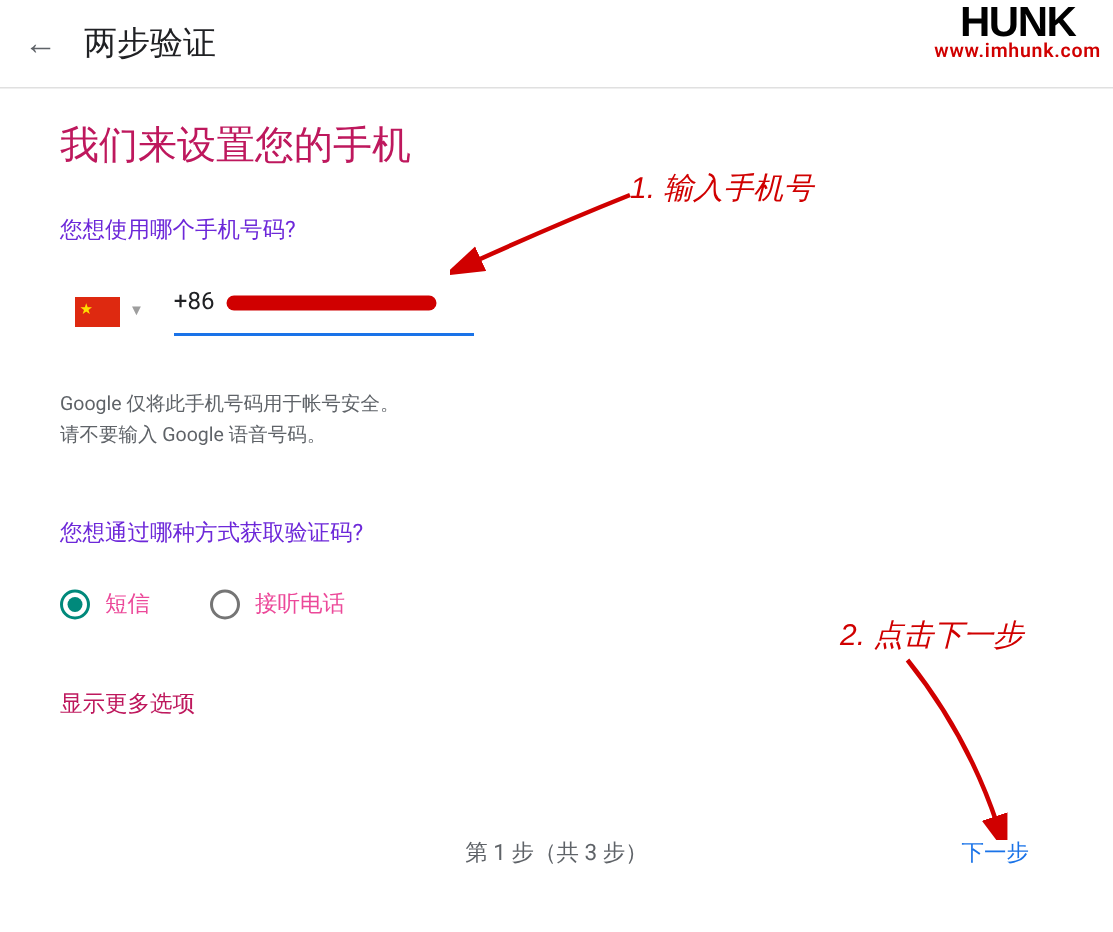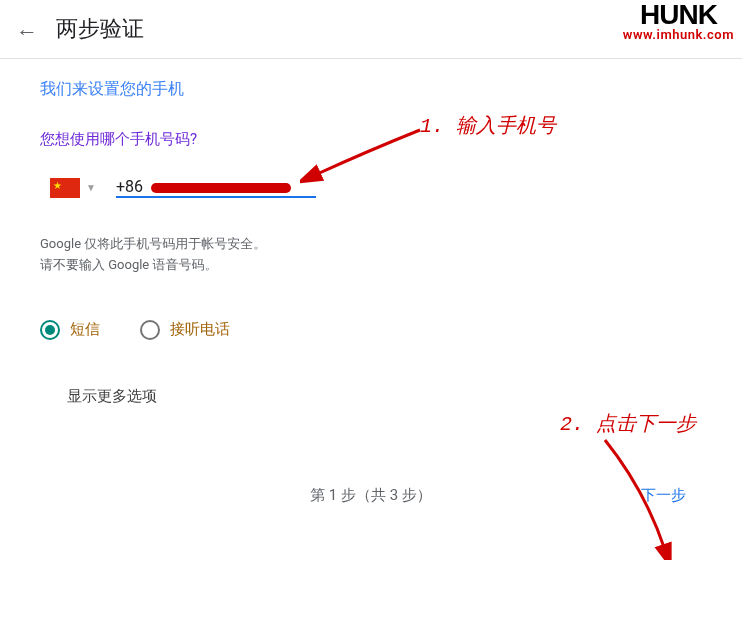--- a/index.html
+++ b/index.html
@@ -45,22 +45,22 @@
     .watermark-url {
       font-size: 13px;
       color: #d00000;
       font-weight: 600;
       letter-spacing: 0.5px;
     }
     .content {
       padding: 20px 40px 20px 40px;
     }
     .title {
-      font-size: 16px;
-      color: #3b82f6;
+      font-size: 26px;
+      color: #be185d;
       margin-bottom: 30px;
     }
     .question {
       font-size: 15px;
       color: #6d28d9;
       margin-bottom: 28px;
     }
     .phone-row {
       display: flex;
       align-items: center;
@@ -92,21 +92,21 @@
       color: #9e9e9e;
       font-size: 10px;
     }
     .phone-input-wrap {
       position: relative;
       width: 200px;
     }
     .phone-text {
       font-size: 16px;
       color: #202124;
-      padding-bottom: 0;
+      padding-bottom: 12px;
     }
     .phone-underline {
       height: 2px;
       background: #1a73e8;
       width: 200px;
     }
     .redacted-bar {
       display: inline-block;
       background: #d00000;
       width: 140px;
@@ -150,29 +150,28 @@
       position: absolute;
       width: 10px;
       height: 10px;
       background: #00897b;
       border-radius: 50%;
       top: 3px;
       left: 3px;
     }
     .radio-label {
       font-size: 15px;
-      color: #a16207;
+      color: #ec4899;
     }
     .more-options {
-      color: #404040;
+      color: #be185d;
       font-size: 15px;
       cursor: pointer;
       margin-bottom: 60px;
       display: inline-block;
-      margin-left: 27px;
     }
     .footer {
       display: flex;
       justify-content: center;
       align-items: center;
       position: relative;
       padding: 0 34px;
     }
     .step-text {
       font-size: 15px;
@@ -180,21 +179,21 @@
     }
     .next-btn {
       position: absolute;
       right: 56px;
       color: #1a73e8;
       font-size: 15px;
       cursor: pointer;
     }
     .annotation {
       position: absolute;
-      font-family: Liberation Mono, monospace;
+      font-family: Liberation Sans, sans-serif;
       font-style: italic;
       color: #d00000;
       font-size: 20px;
       pointer-events: none;
     }
     .arrow-svg {
       position: absolute;
       pointer-events: none;
     }
   </style>
@@ -227,20 +226,21 @@
       </div>
       <div class="phone-underline"></div>
     </div>
   </div>
 
   <div class="hint-text">
     <div>Google 仅将此手机号码用于帐号安全。</div>
     <div>请不要输入 Google 语音号码。</div>
   </div>
 
+  <div class="question">您想通过哪种方式获取验证码?</div>
 
   <div class="radio-row">
     <div class="radio-option">
       <div class="radio-circle selected"></div>
       <span class="radio-label">短信</span>
     </div>
     <div class="radio-option">
       <div class="radio-circle"></div>
       <span class="radio-label">接听电话</span>
     </div>

